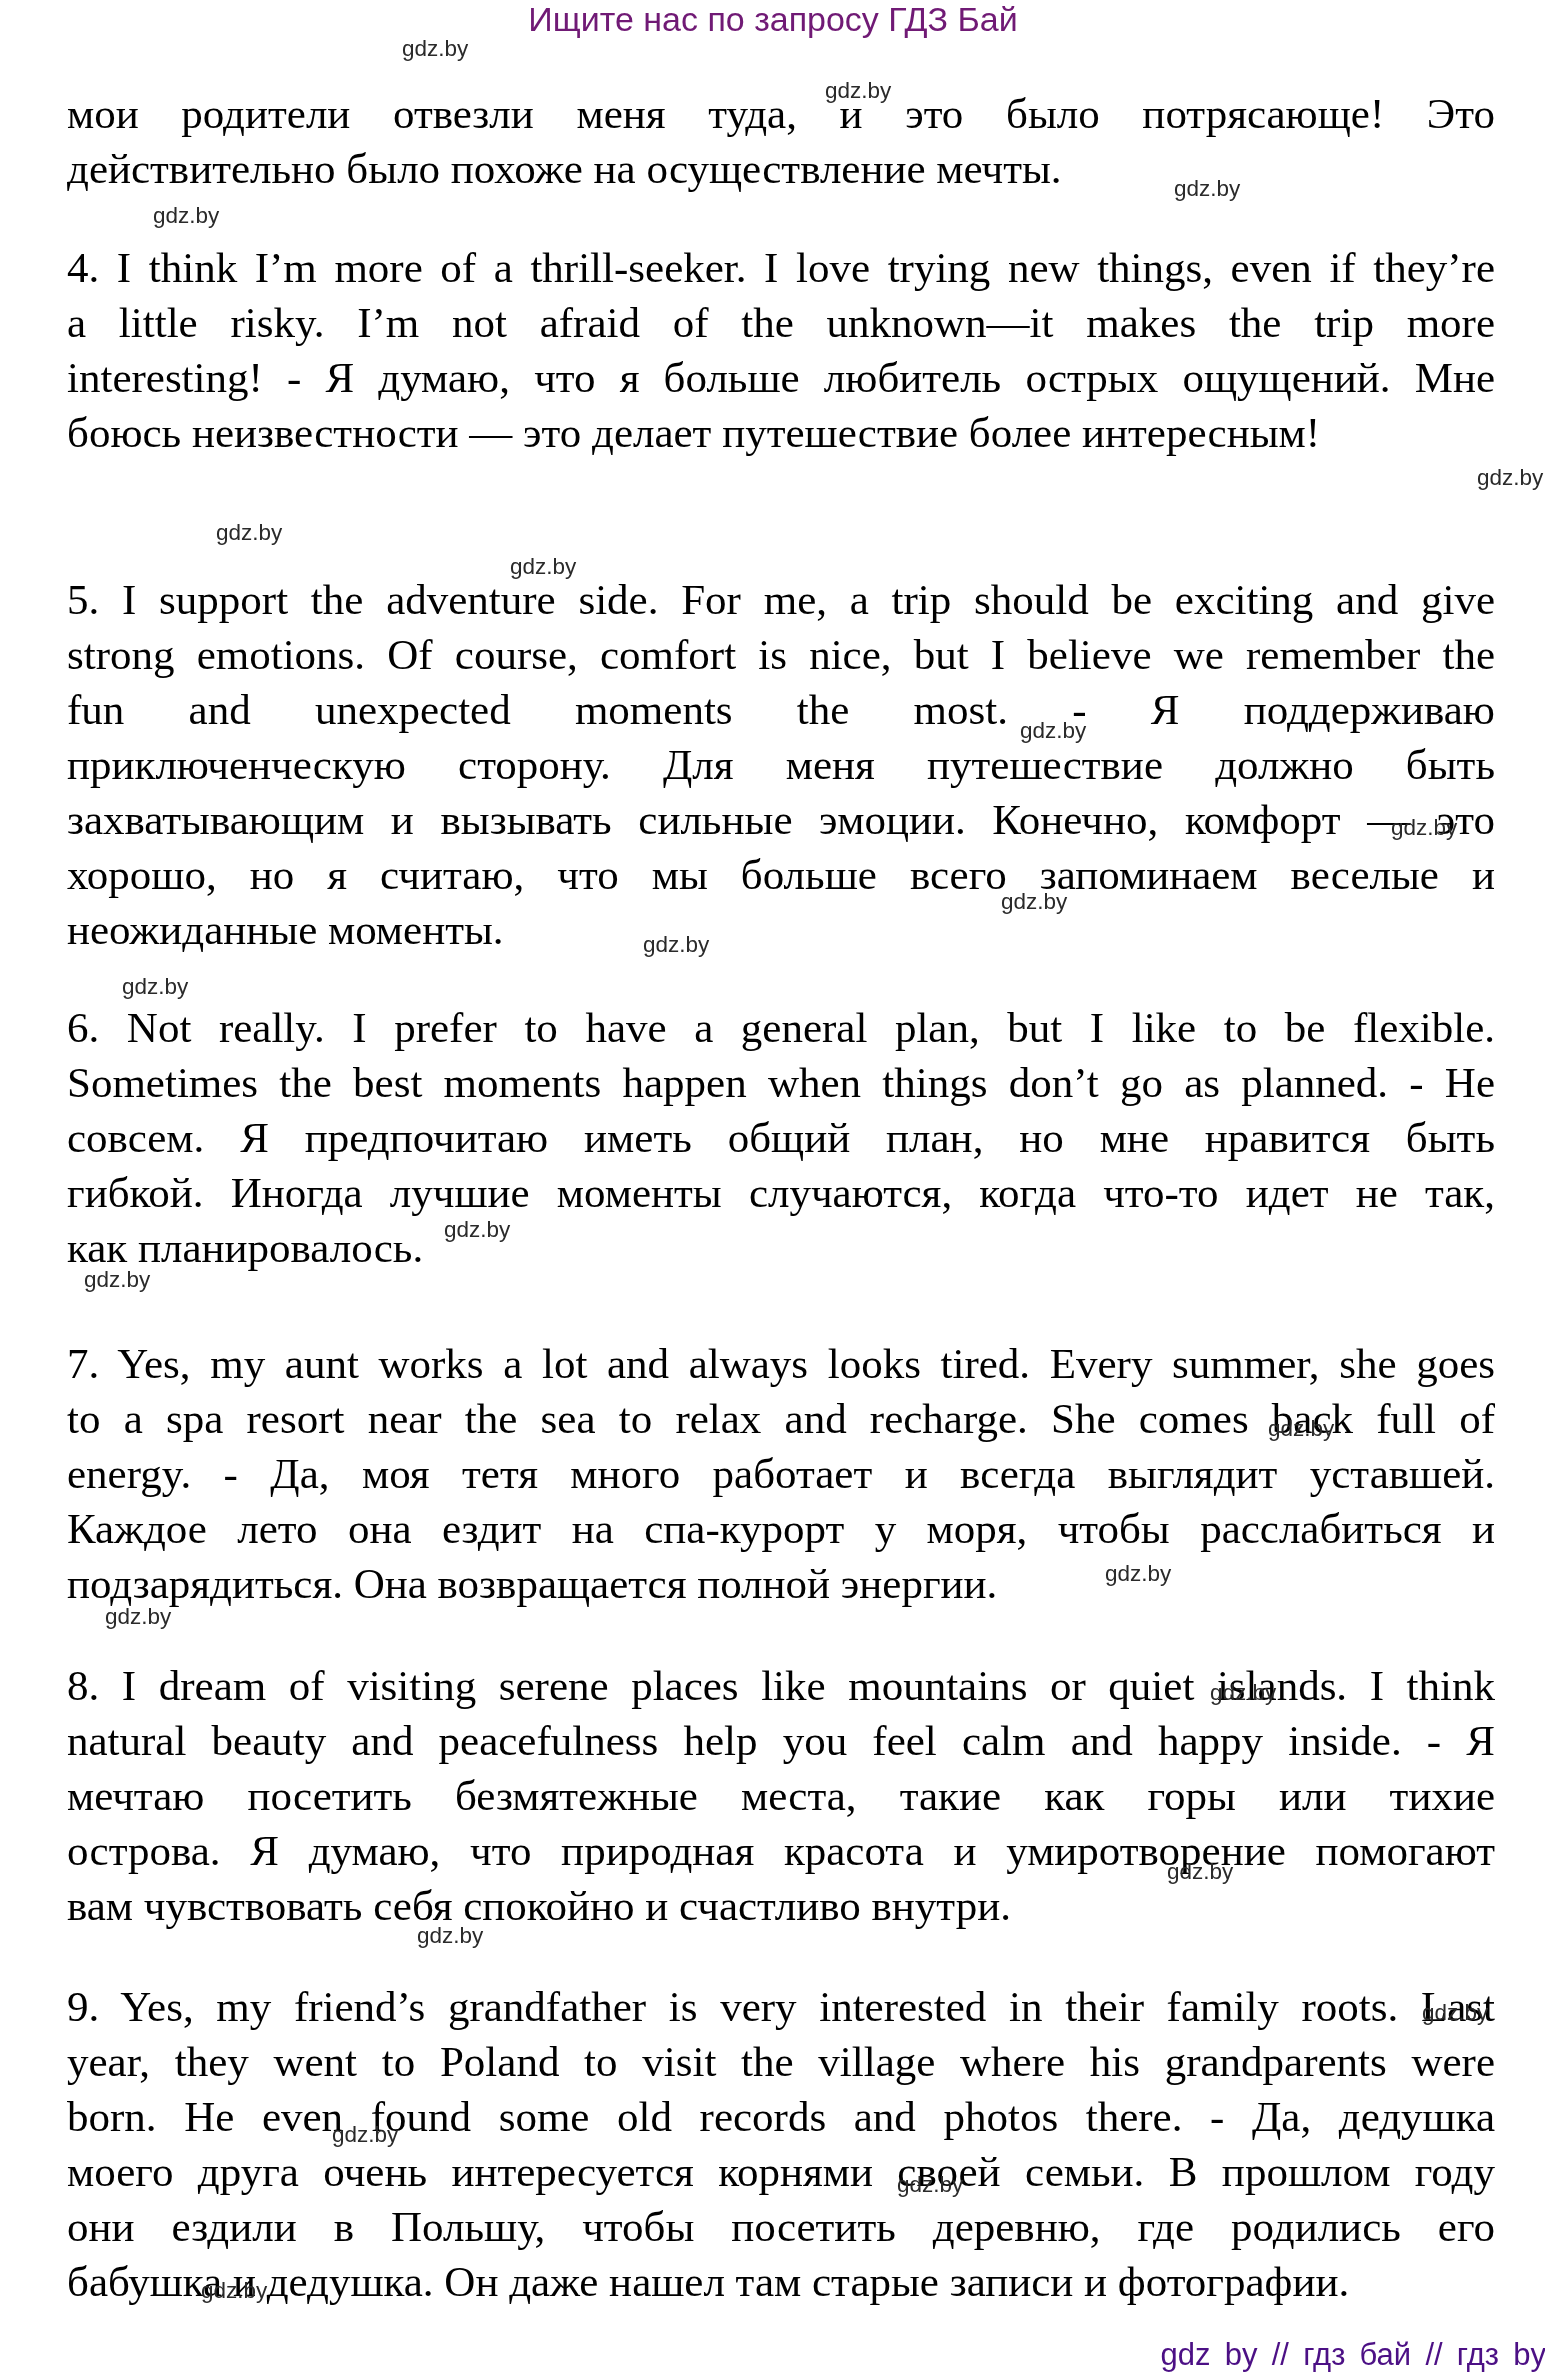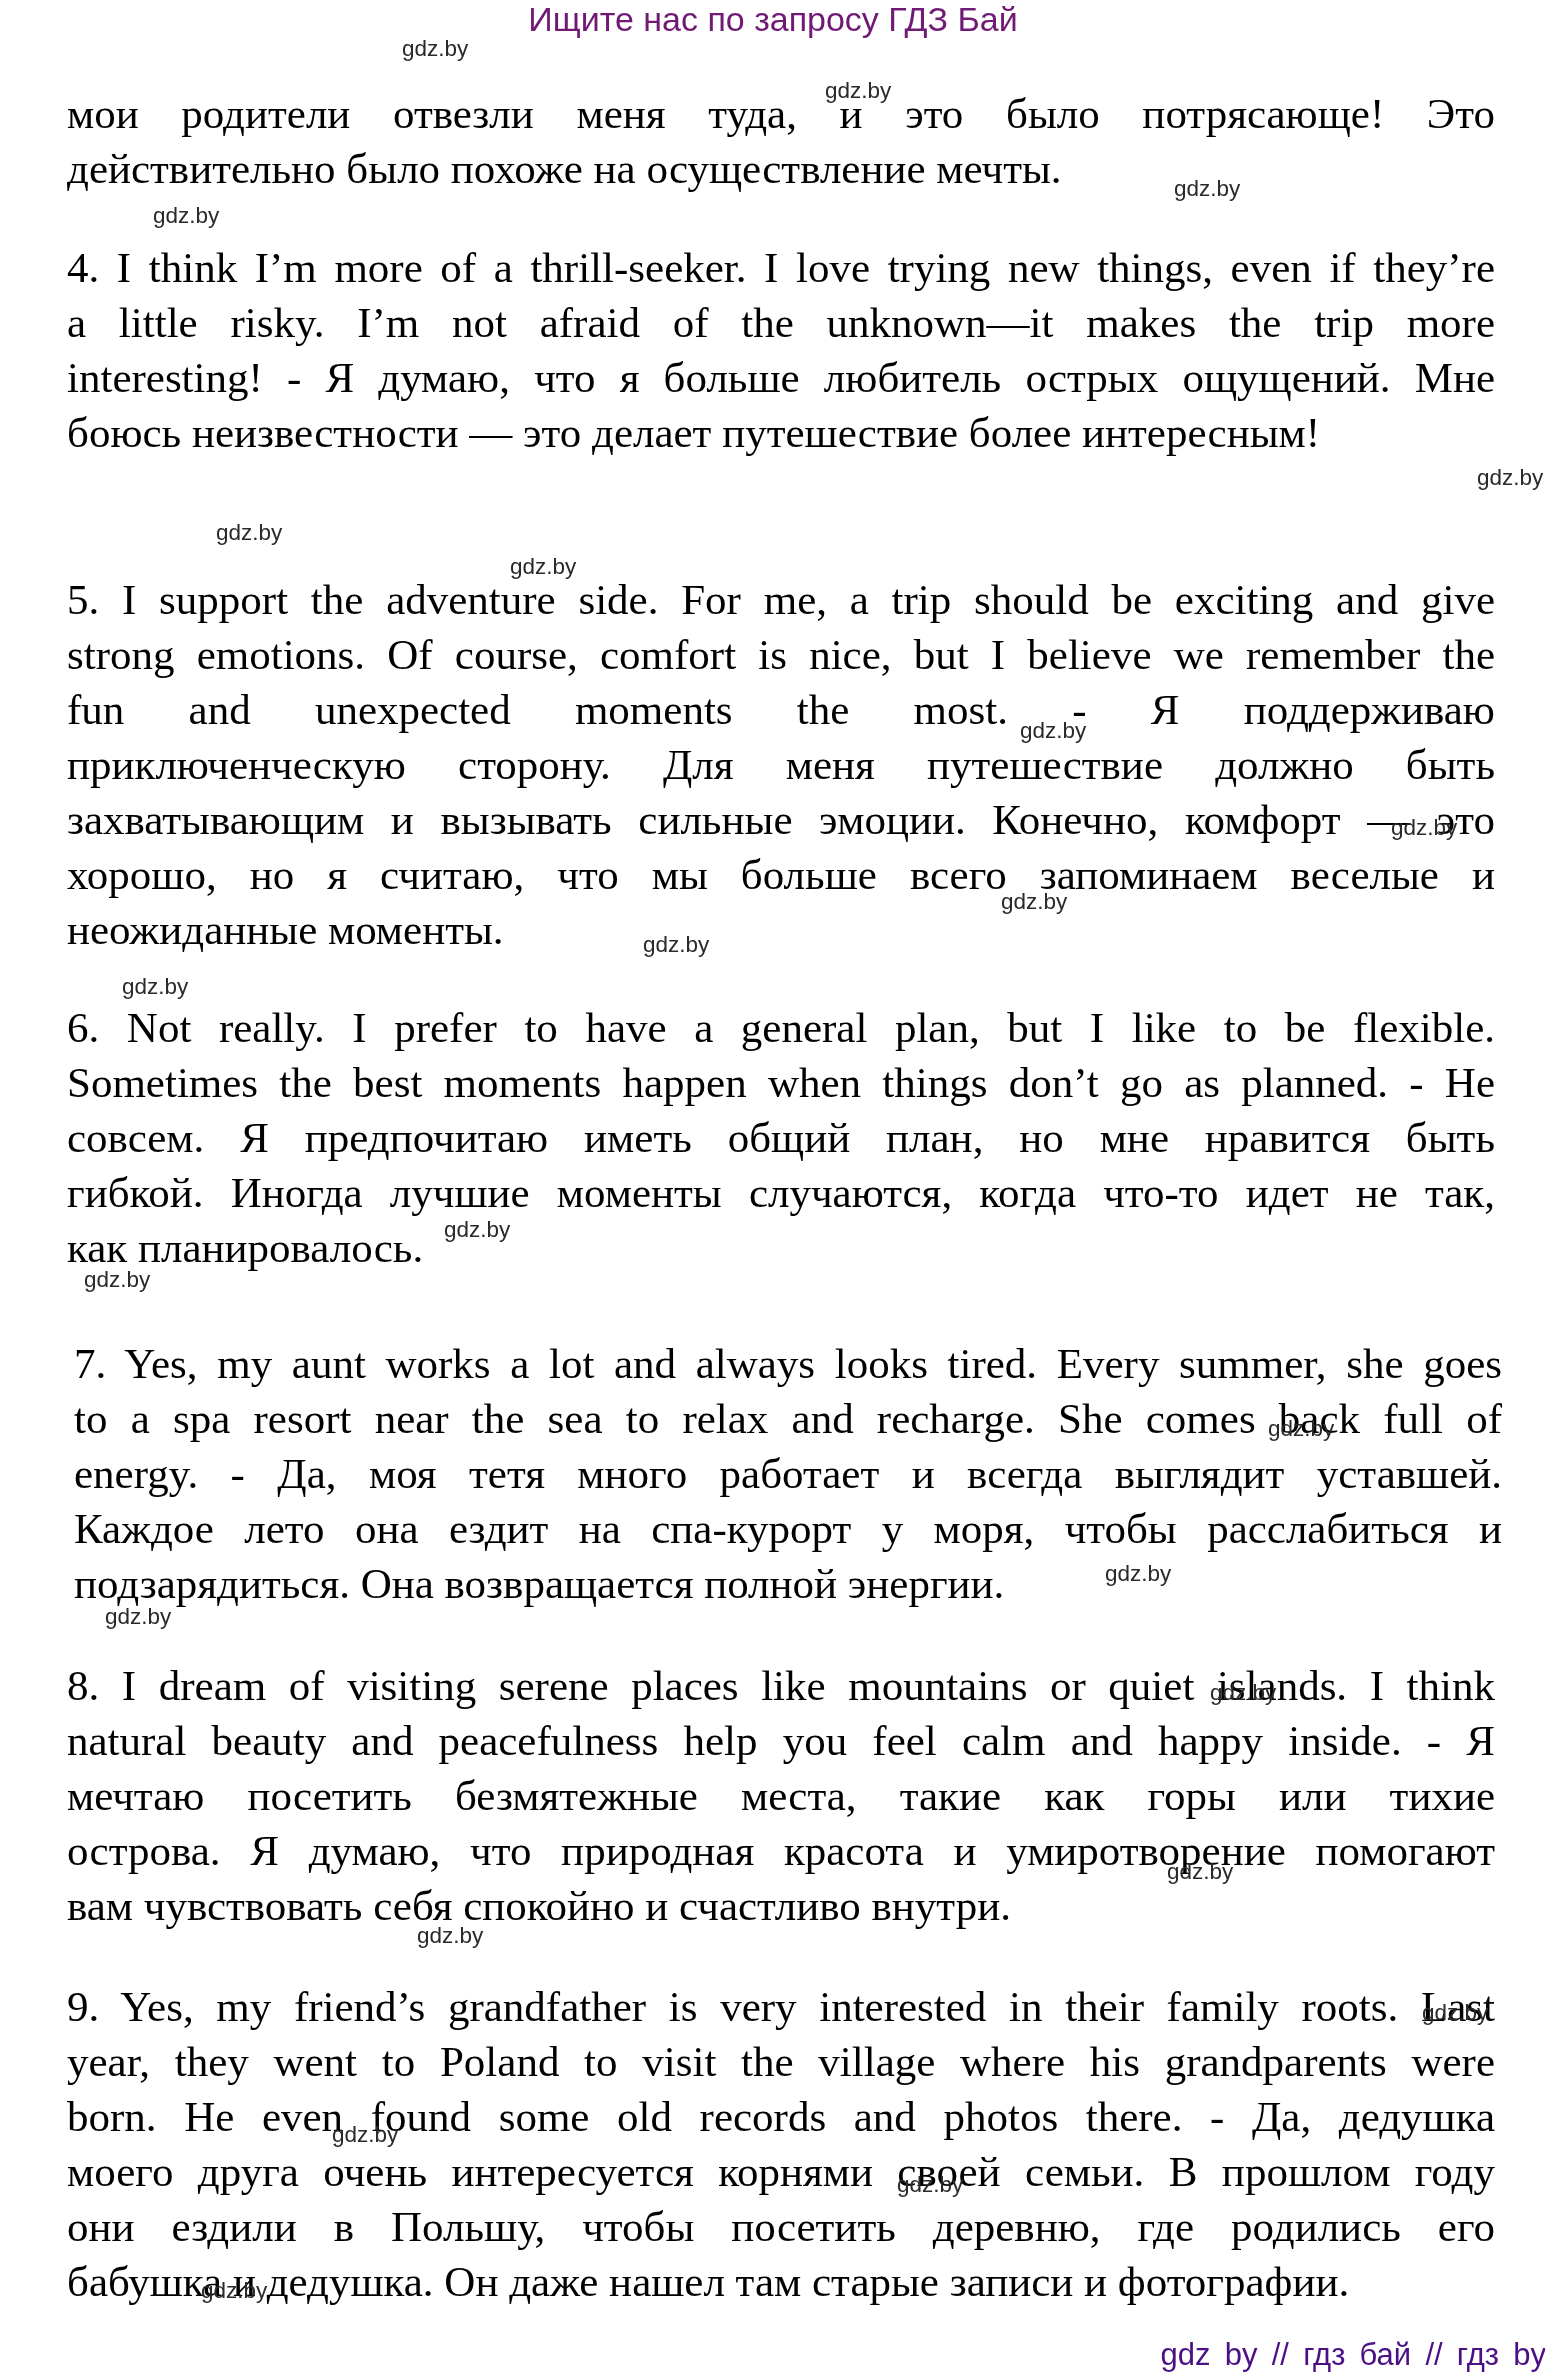--- a/index.html
+++ b/index.html
@@ -66,21 +66,21 @@
       <div class="line justify">хорошо, но я считаю, что мы больше всего запоминаем веселые и</div>
       <div class="line">неожиданные моменты.</div>
     </div>
     <div class="para" style="top: 1000px;">
       <div class="line justify">6. Not really. I prefer to have a general plan, but I like to be flexible.</div>
       <div class="line justify">Sometimes the best moments happen when things don’t go as planned. - Не</div>
       <div class="line justify">совсем. Я предпочитаю иметь общий план, но мне нравится быть</div>
       <div class="line justify">гибкой. Иногда лучшие моменты случаются, когда что-то идет не так,</div>
       <div class="line">как планировалось.</div>
     </div>
-    <div class="para" style="top: 1336px; margin-left: 7px;">
+    <div class="para" style="top: 1336px;">
       <div class="line justify">7. Yes, my aunt works a lot and always looks tired. Every summer, she goes</div>
       <div class="line justify">to a spa resort near the sea to relax and recharge. She comes back full of</div>
       <div class="line justify">energy. - Да, моя тетя много работает и всегда выглядит уставшей.</div>
       <div class="line justify">Каждое лето она ездит на спа-курорт у моря, чтобы расслабиться и</div>
       <div class="line">подзарядиться. Она возвращается полной энергии.</div>
     </div>
     <div class="para" style="top: 1658px;">
       <div class="line justify">8. I dream of visiting serene places like mountains or quiet islands. I think</div>
       <div class="line justify">natural beauty and peacefulness help you feel calm and happy inside. - Я</div>
       <div class="line justify">мечтаю посетить безмятежные места, такие как горы или тихие</div>

